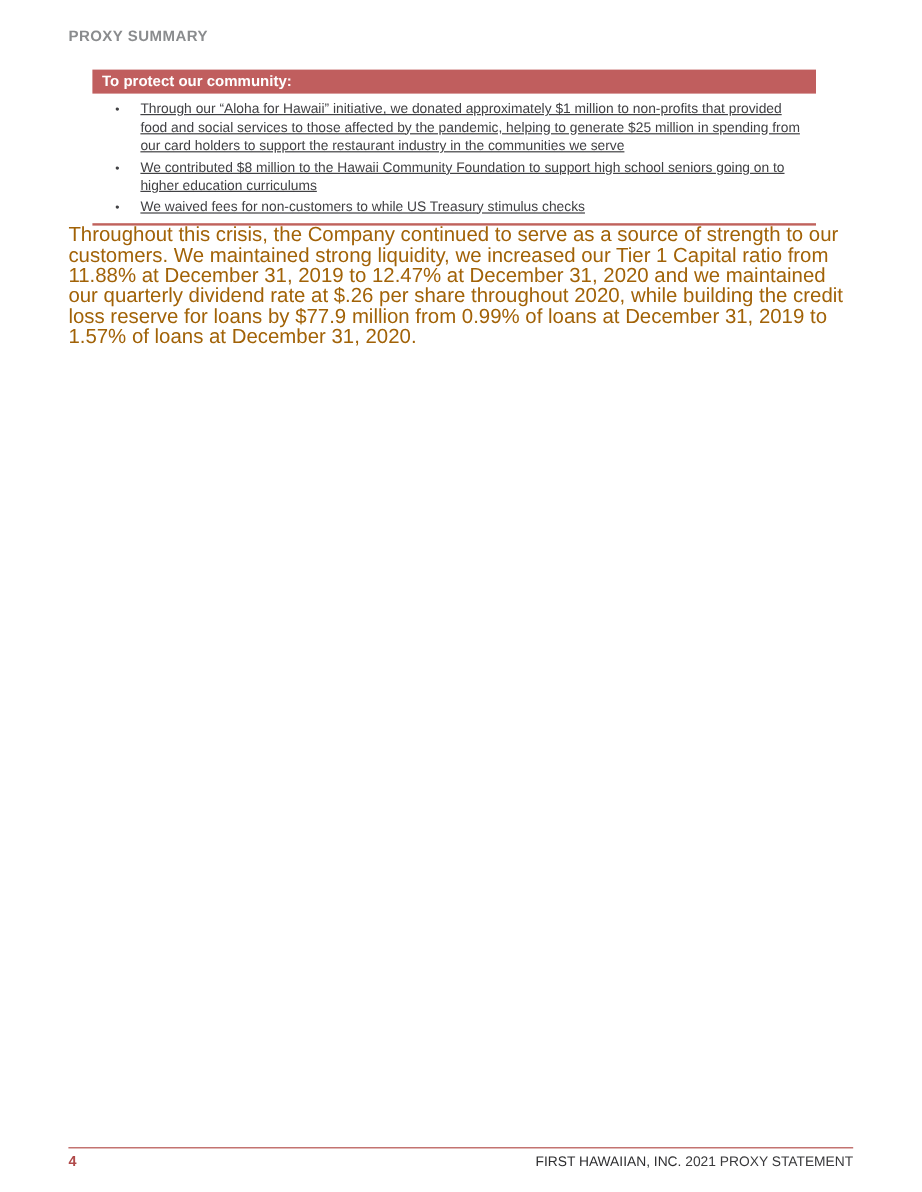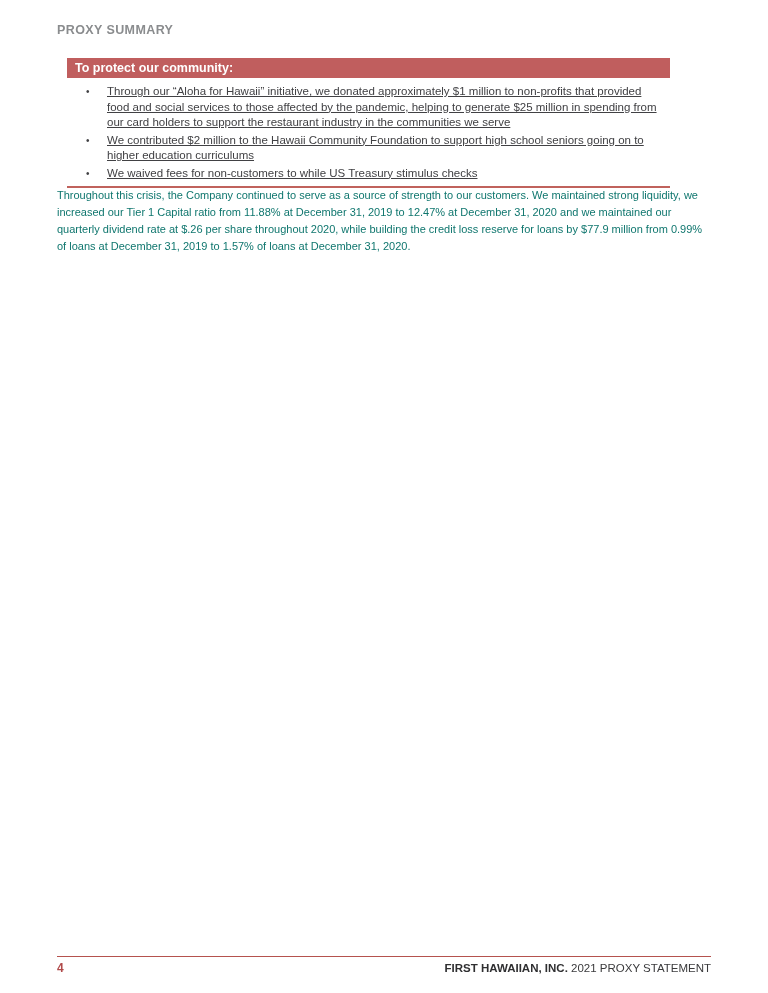--- a/index.html
+++ b/index.html
@@ -17,21 +17,21 @@
     top: 23px;
     left: 57px;
     font-size: 12.5px;
     font-weight: bold;
     letter-spacing: 0.4px;
     color: #8a8c8e;
   }
   .callout {
     position: absolute;
     top: 58px;
-    left: 67px;
+    left: 77px;
     width: 603px;
   }
   .callout-banner {
     background: #c05e5e;
     color: #ffffff;
     font-size: 12.5px;
     font-weight: bold;
     height: 20px;
     line-height: 20px;
     padding-left: 8px;
@@ -59,23 +59,23 @@
   .bullet-text {
     flex: 1 1 auto;
     padding-right: 8px;
     text-decoration: underline;
   }
   .body-paragraph {
     position: absolute;
     top: 187px;
     left: 57px;
     width: 657px;
-    font-size: 11px;
+    font-size: 17px;
     line-height: 17px;
-    color: #0f766e;
+    color: #a16207;
   }
   .page-footer {
     position: absolute;
     top: 956px;
     left: 57px;
     width: 654px;
     border-top: 1px solid #b5524e;
     padding-top: 4px;
     display: flex;
     justify-content: space-between;
@@ -84,41 +84,41 @@
   .page-number {
     color: #b04a4a;
     font-weight: bold;
     font-size: 12px;
   }
   .footer-right {
     font-size: 11.5px;
     color: #3a3a3c;
   }
   .footer-company {
-    font-weight: bold;
+    font-weight: normal;
     color: #2f2f31;
   }
 </style>
 </head>
 <body>
 
 <div class="page">
 
   <div class="page-header">PROXY SUMMARY</div>
 
   <div class="callout">
     <div class="callout-banner">To protect our community:</div>
     <ul class="callout-bullets">
       <li>
         <span class="bullet-marker">•</span>
         <span class="bullet-text">Through our “Aloha for Hawaii” initiative, we donated approximately $1 million to non-profits that provided food and social services to those affected by the pandemic, helping to generate $25 million in spending from our card holders to support the restaurant industry in the communities we serve</span>
       </li>
       <li>
         <span class="bullet-marker">•</span>
-        <span class="bullet-text">We contributed $2 million to the Hawaii Community Foundation to support high school seniors going on to higher education curriculums</span>
+        <span class="bullet-text">We contributed $8 million to the Hawaii Community Foundation to support high school seniors going on to higher education curriculums</span>
       </li>
       <li>
         <span class="bullet-marker">•</span>
         <span class="bullet-text">We waived fees for non-customers to while US Treasury stimulus checks</span>
       </li>
     </ul>
   </div>
 
   <p class="body-paragraph">Throughout this crisis, the Company continued to serve as a source of strength to our customers. We maintained strong liquidity, we increased our Tier 1 Capital ratio from 11.88% at December 31, 2019 to 12.47% at December 31, 2020 and we maintained our quarterly dividend rate at $.26 per share throughout 2020, while building the credit loss reserve for loans by $77.9 million from 0.99% of loans at December 31, 2019 to 1.57% of loans at December 31, 2020.</p>
 

